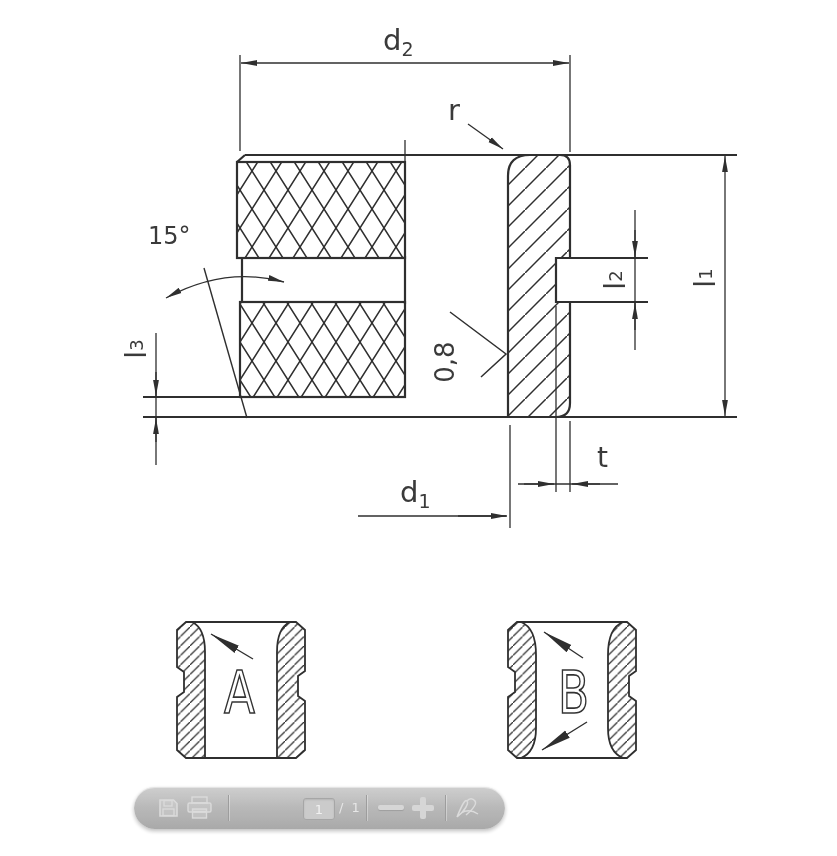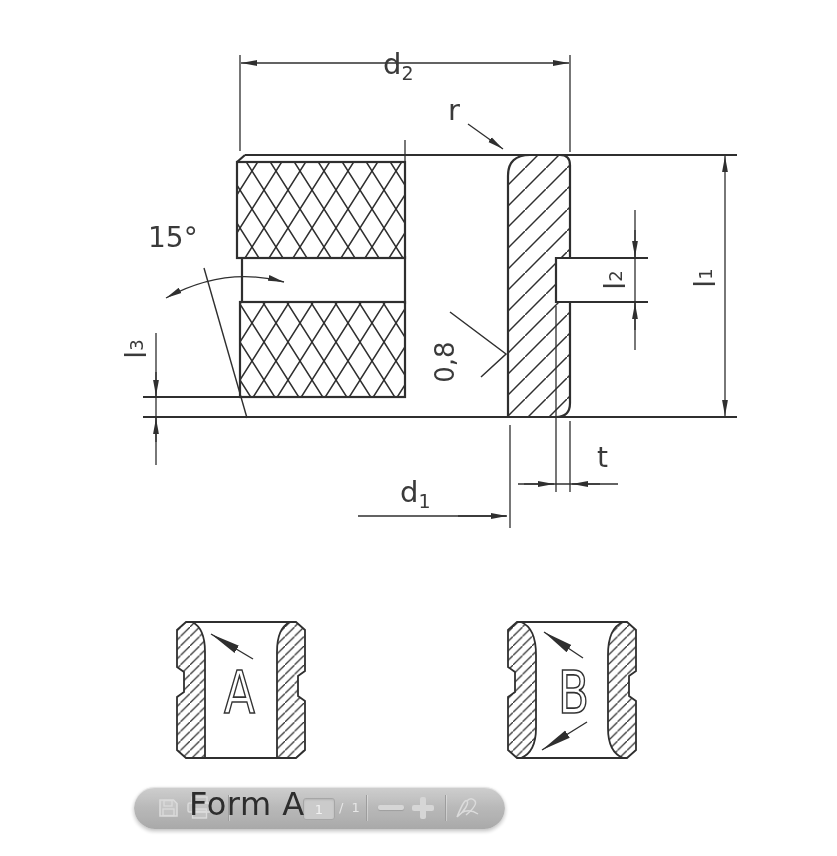--- a/index.html
+++ b/index.html
@@ -117,42 +117,41 @@
       <path d="M627,622 L623,622 Q608,628 608,655 L608,728 Q608,752 623,758 L627,758 L636,750
                L636,701 L629,696 L629,676 L636,671 L636,630 Z" fill="url(#hatch2)" stroke-width="1.8"></path>
       <path fill="none" stroke-width="1.8" d="M517,622 L627,622 M517,758 L627,758"></path>
       <line x1="583" y1="658" x2="544" y2="632" stroke-width="1.4" marker-end="url(#arrL)"></line>
       <line x1="587" y1="722" x2="542" y2="750" stroke-width="1.4" marker-end="url(#arrL)"></line>
       <text transform="translate(558,713) scale(0.78,1)" font-size="58" font-family="DejaVu Sans, Liberation Sans, sans-serif" fill="none" stroke="#333333" stroke-width="1.7">B</text>
     </g>
   </svg>
   </div>
 
-  <div class="dim-label" style="left:383px;top:26px;margin-top:24px;"><span>d</span><span class="sub">2</span></div>
+  <div class="dim-label" style="left:383px;top:26px;"><span>d</span><span class="sub">2</span></div>
   <div class="dim-label" style="left:448px;top:96px;"><span>r</span></div>
-  <div class="dim-label" style="left:148px;top:224px;font-size:28px;"><span>15°</span></div>
+  <div class="dim-label" style="left:148px;top:224px;font-size:24px;"><span>15°</span></div>
   <div class="rot" style="left:102px;top:332px;">
       <span>l</span>
       <span class="sub">3</span>
     </div>
   <div class="rot" style="left:410px;top:345px;font-size:26px;">
       <span>0,8</span>
     </div>
   <div class="rot" style="left:581px;top:263px;">
       <span>l</span>
       <span class="sub">2</span>
     </div>
   <div class="rot" style="left:671px;top:261px;">
       <span>l</span>
       <span class="sub">1</span>
     </div>
   <div class="dim-label" style="left:400px;top:478px;"><span>d</span><span class="sub">1</span></div>
   <div class="dim-label" style="left:597px;top:444px;font-size:28px;"><span>t</span></div>
 
-  <div class="caption" style="left:189px;top:785px;">Form A</div>
 
   <div class="pdf-toolbar">
 
     <div class="tb-item" style="left:24px;">
       <svg width="21" height="20" viewBox="0 0 21 20">
         <path d="M2,2 h13.5 l3.5,3.5 v12.5 h-17 z" fill="rgba(255,255,255,0.18)" stroke="#d9d9d9" stroke-width="1.6"></path>
         <rect x="6" y="2.5" width="8" height="5.5" fill="none" stroke="#d9d9d9" stroke-width="1.3"></rect>
         <rect x="5" y="11" width="11" height="6.5" fill="none" stroke="#d9d9d9" stroke-width="1.3"></rect>
       </svg>
     </div>

